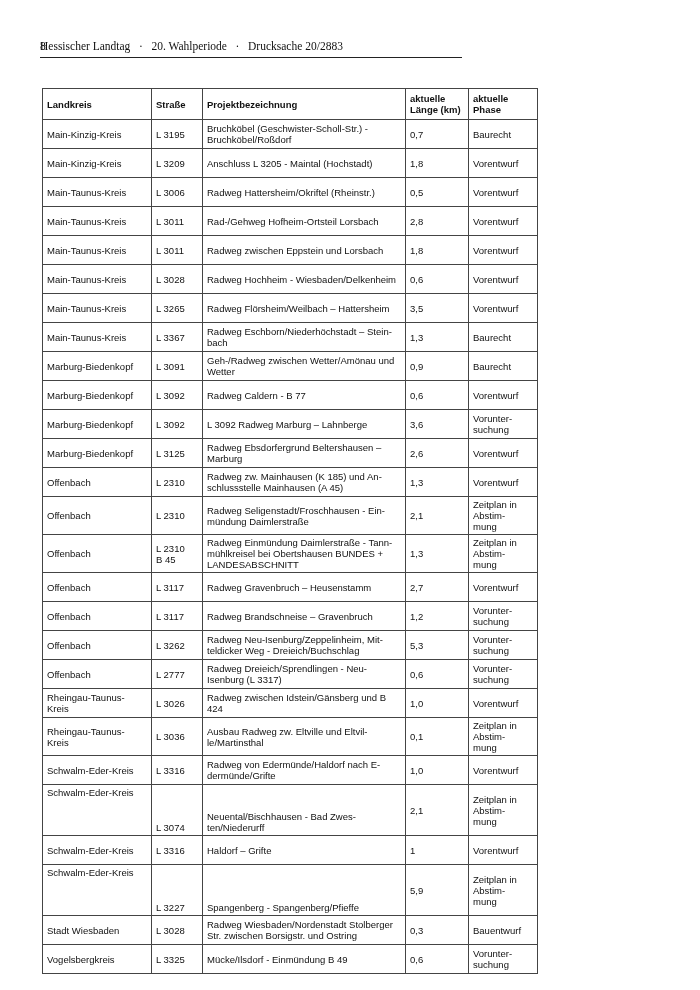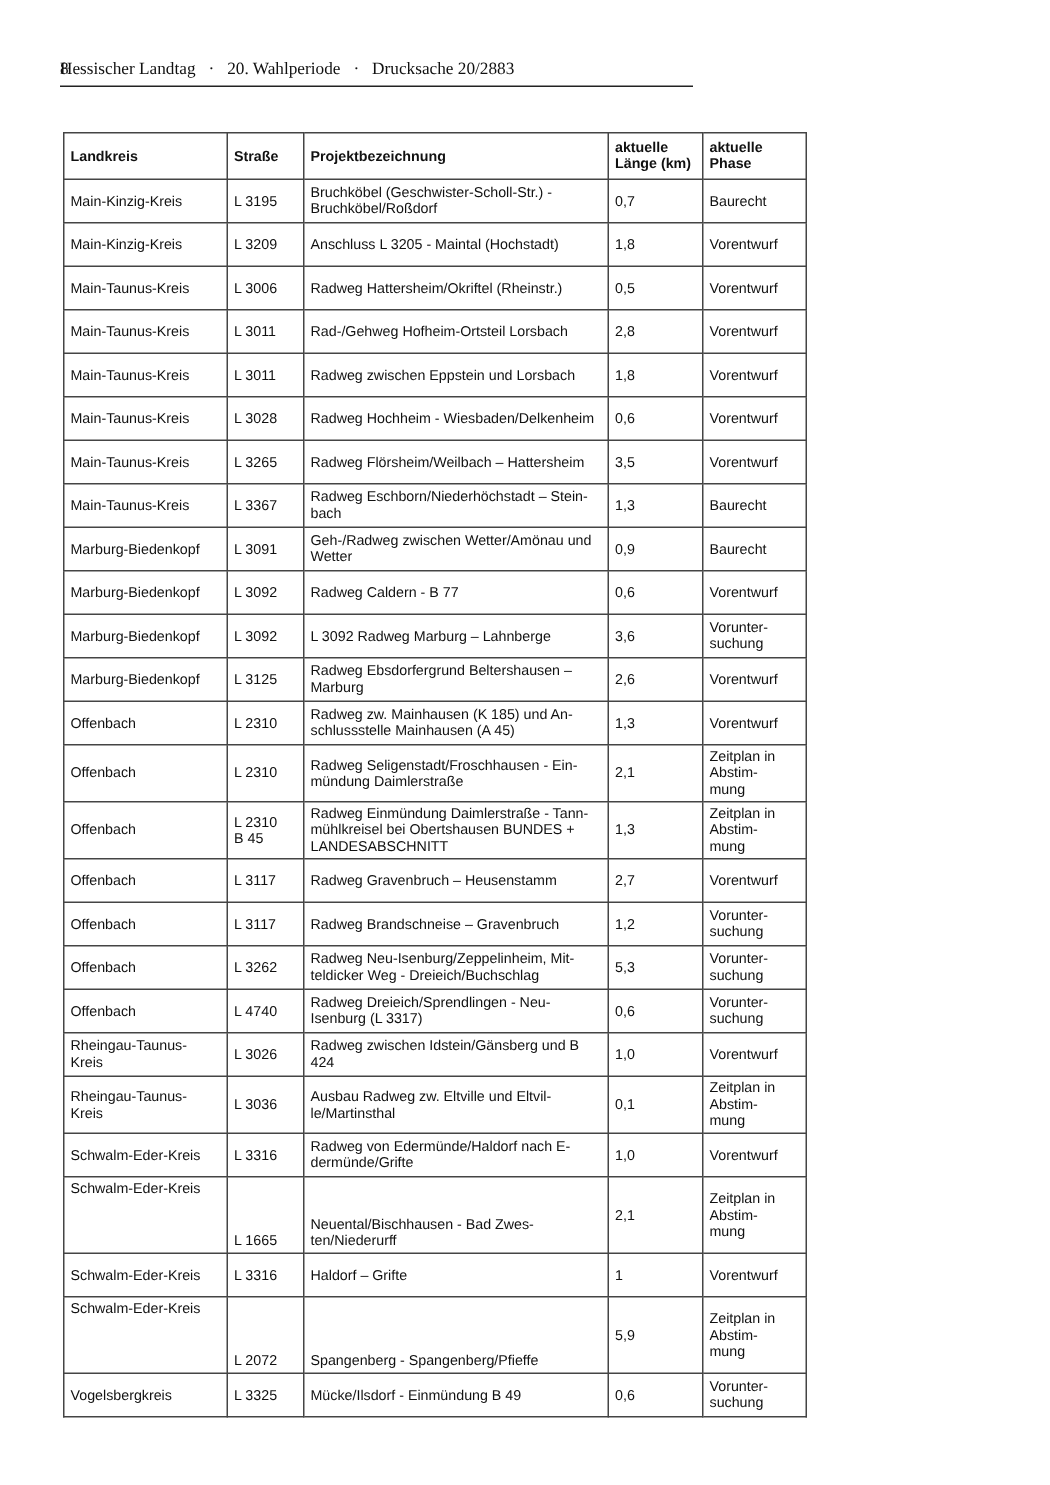--- a/index.html
+++ b/index.html
@@ -242,21 +242,21 @@
           <td class="col-landkreis">Offenbach</td>
           <td class="col-strasse">L 3262</td>
           <td class="col-projekt">Radweg Neu-Isenburg/Zeppelinheim, Mit-
 teldicker Weg - Dreieich/Buchschlag</td>
           <td class="col-laenge">5,3</td>
           <td class="col-phase">Vorunter-
 suchung</td>
         </tr>
         <tr>
           <td class="col-landkreis">Offenbach</td>
-          <td class="col-strasse">L 4740</td>
+          <td class="col-strasse">L 2777</td>
           <td class="col-projekt">Radweg Dreieich/Sprendlingen - Neu-
 Isenburg (L 3317)</td>
           <td class="col-laenge">0,6</td>
           <td class="col-phase">Vorunter-
 suchung</td>
         </tr>
         <tr>
           <td class="col-landkreis">Rheingau-Taunus-
 Kreis</td>
           <td class="col-strasse">L 3026</td>
@@ -279,43 +279,51 @@
         <tr>
           <td class="col-landkreis">Schwalm-Eder-Kreis</td>
           <td class="col-strasse">L 3316</td>
           <td class="col-projekt">Radweg von Edermünde/Haldorf nach E-
 dermünde/Grifte</td>
           <td class="col-laenge">1,0</td>
           <td class="col-phase">Vorentwurf</td>
         </tr>
         <tr class="split">
           <td class="col-landkreis">Schwalm-Eder-Kreis</td>
-          <td class="col-strasse">L 1665</td>
+          <td class="col-strasse">L 3074</td>
           <td class="col-projekt">Neuental/Bischhausen - Bad Zwes-
 ten/Niederurff</td>
           <td class="col-laenge">2,1</td>
           <td class="col-phase">Zeitplan in
 Abstim-
 mung</td>
         </tr>
         <tr>
           <td class="col-landkreis">Schwalm-Eder-Kreis</td>
           <td class="col-strasse">L 3316</td>
           <td class="col-projekt">Haldorf – Grifte</td>
           <td class="col-laenge">1</td>
           <td class="col-phase">Vorentwurf</td>
         </tr>
         <tr class="split">
           <td class="col-landkreis">Schwalm-Eder-Kreis</td>
-          <td class="col-strasse">L 2072</td>
+          <td class="col-strasse">L 3227</td>
           <td class="col-projekt">Spangenberg - Spangenberg/Pfieffe</td>
           <td class="col-laenge">5,9</td>
           <td class="col-phase">Zeitplan in
 Abstim-
 mung</td>
+        </tr>
+        <tr>
+          <td class="col-landkreis">Stadt Wiesbaden</td>
+          <td class="col-strasse">L 3028</td>
+          <td class="col-projekt">Radweg Wiesbaden/Nordenstadt Stolberger
+Str. zwischen Borsigstr. und Ostring</td>
+          <td class="col-laenge">0,3</td>
+          <td class="col-phase">Bauentwurf</td>
         </tr>
         <tr>
           <td class="col-landkreis">Vogelsbergkreis</td>
           <td class="col-strasse">L 3325</td>
           <td class="col-projekt">Mücke/Ilsdorf - Einmündung B 49</td>
           <td class="col-laenge">0,6</td>
           <td class="col-phase">Vorunter-
 suchung</td>
         </tr>
       </tbody>

